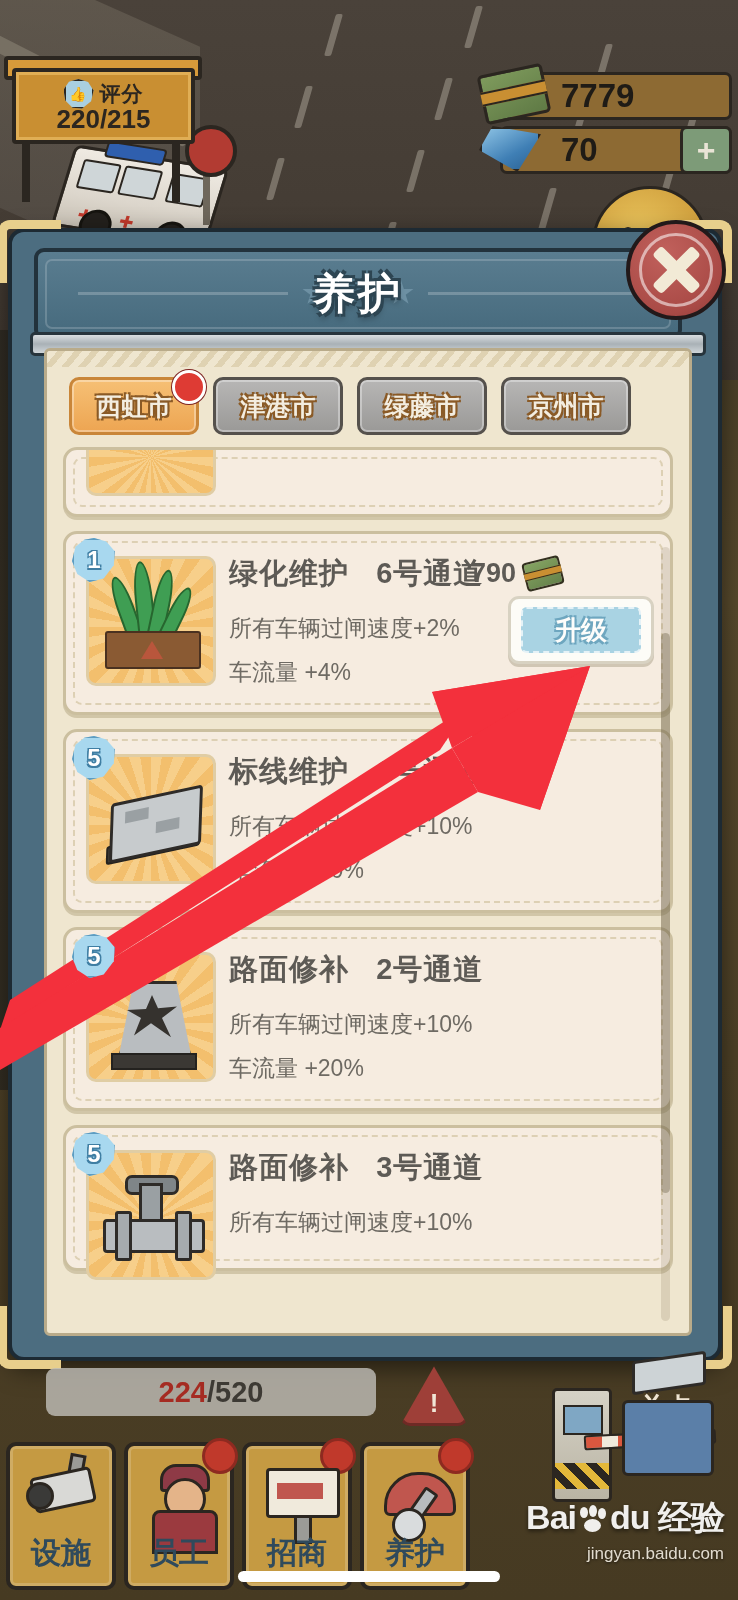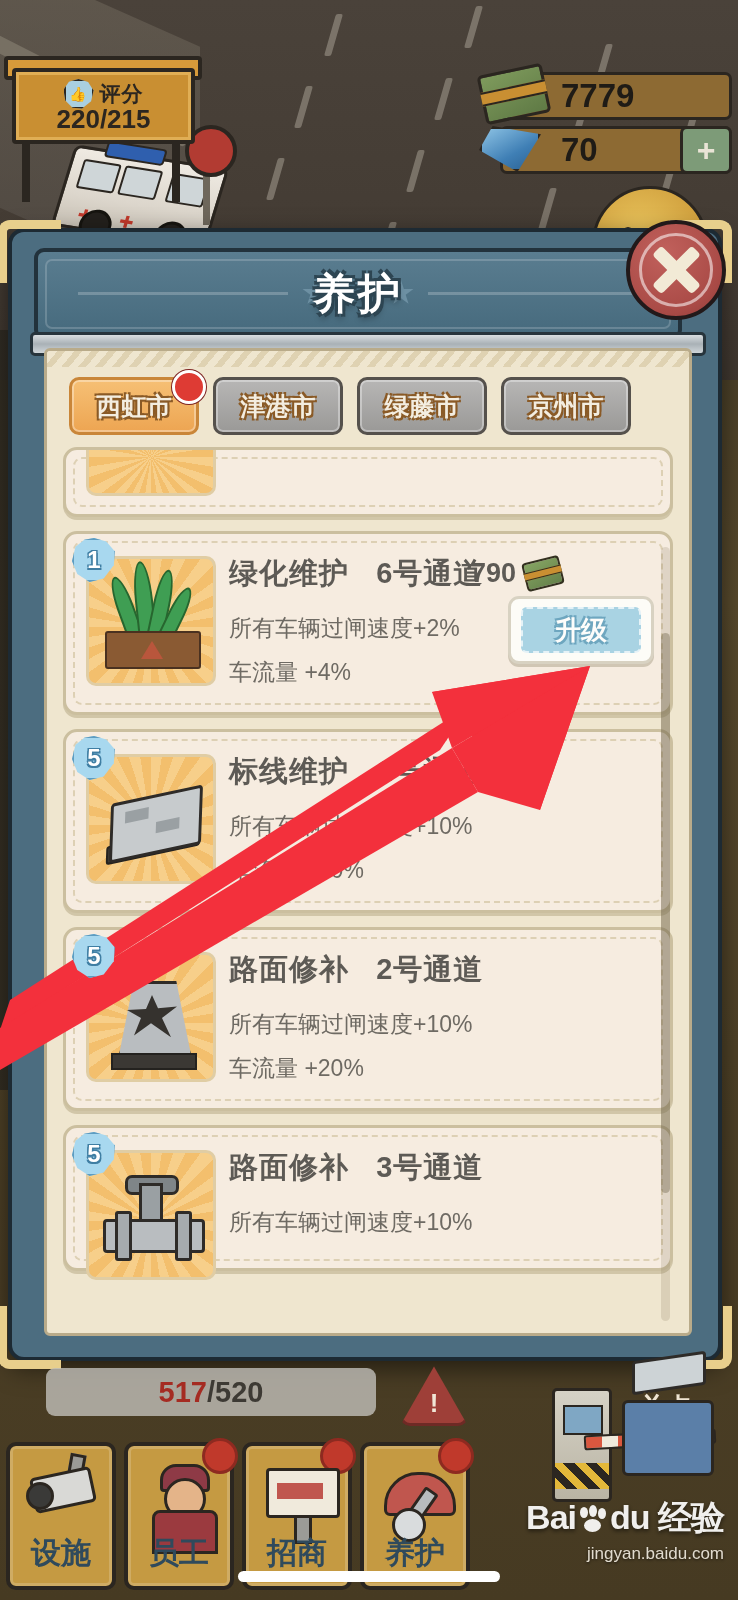--- a/index.html
+++ b/index.html
@@ -520,21 +520,21 @@
     <g>
       <polygon points="0,430 10,400 470,105 440,150" fill="#f3303c"></polygon>
       <polygon points="0,470 0,428 452,148 478,192" fill="#f3303c"></polygon>
       <polygon points="590,66 432,92 540,210" fill="#f3303c"></polygon>
       <polygon points="590,66 452,148 478,192 540,210" fill="#f3303c"></polygon>
       <polygon points="590,66 432,92 452,148" fill="#f3303c"></polygon>
     </g>
   </svg>
 
   <div class="progbar">
-    <span class="a">517</span>
+    <span class="a">224</span>
       <span class="b">/520</span>
   </div>
   <div class="warn">
       <span>!</span>
     </div>
 
   <div class="gate-btn">
     <div class="stack"></div>
     <div class="lbl">关卡</div>
   </div>

